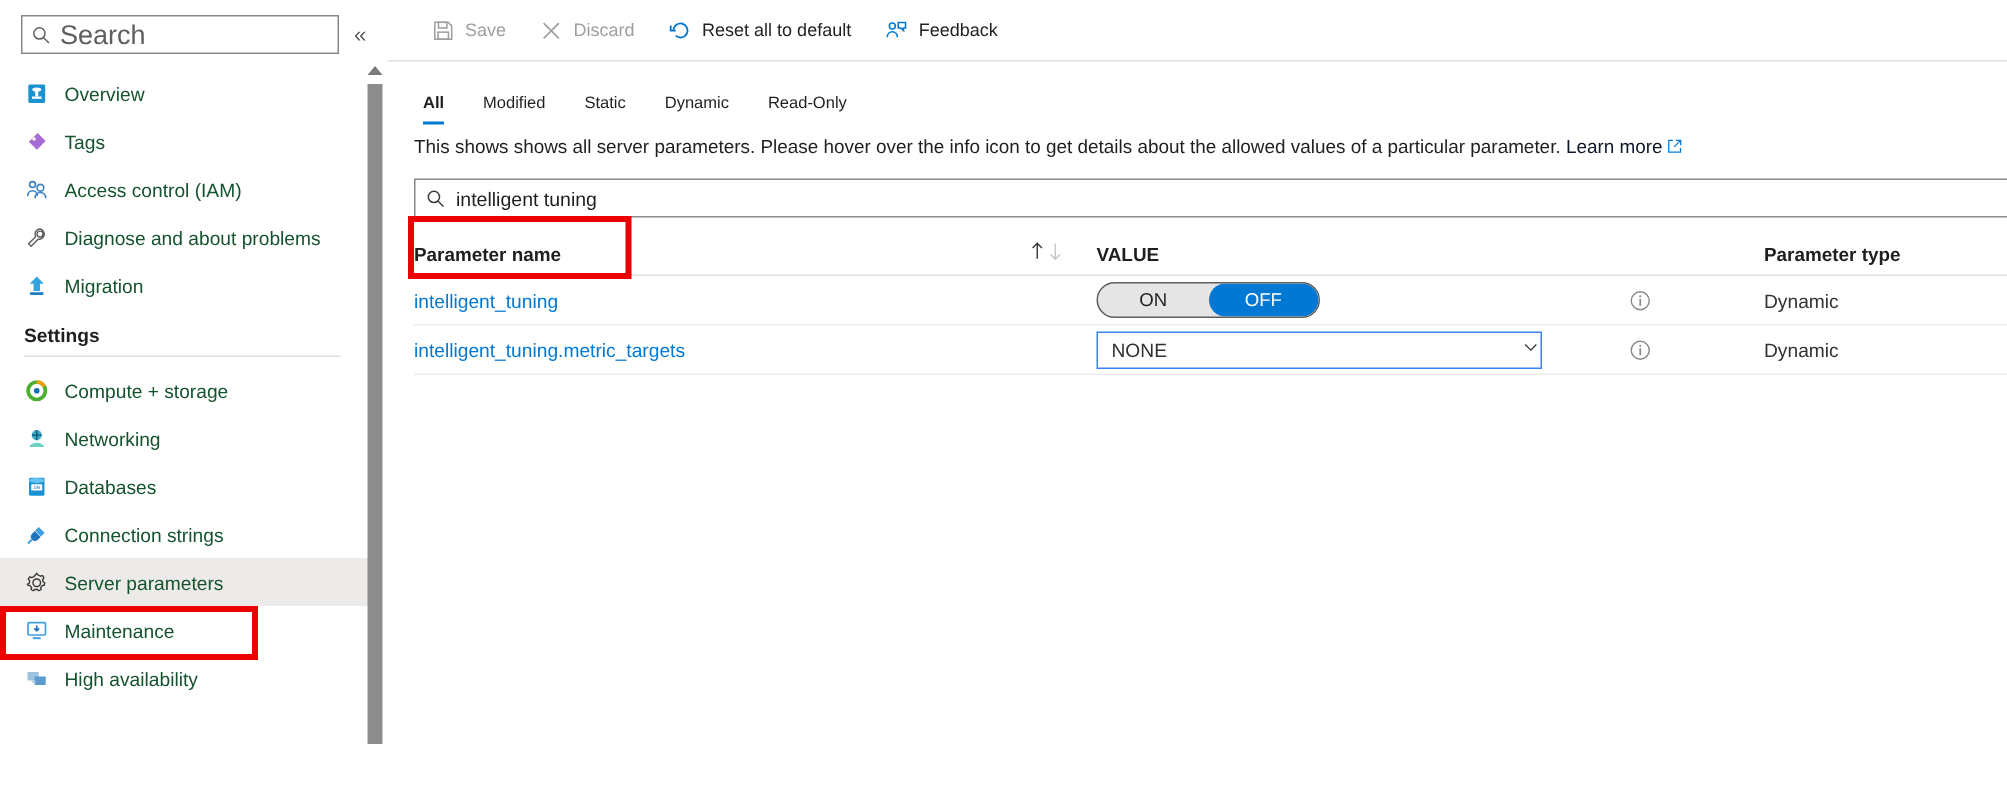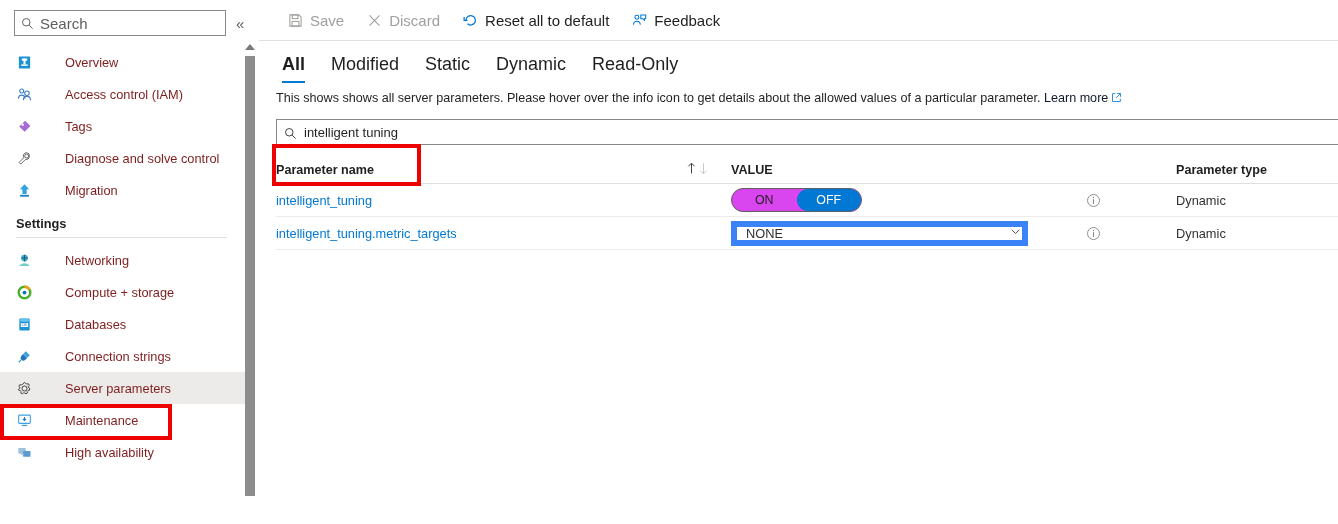--- a/index.html
+++ b/index.html
@@ -30,21 +30,21 @@
     height: 26px;
     border: 1px solid #8a8886;
     background: #fff;
     display: flex; align-items: center;
     padding: 0 6px;
     gap: 6px;
   }
   .search-box .mag { width: 13px; height: 13px; flex: 0 0 13px; position: relative; }
   .search-box .mag svg { display: block; }
   .search-placeholder {
-    font-size: 15px; color: #605e5c; line-height: 1;
+    font-size: 18px; color: #605e5c; line-height: 1;
   }
   .collapse-btn {
     margin-left: 10px;
     color: #605e5c;
     font-size: 15px;
     line-height: 1;
     cursor: pointer;
     user-select: none;
   }
 
@@ -56,21 +56,21 @@
     gap: 11px;
     cursor: pointer;
     position: relative;
   }
   .nav-item.selected { background: #edebe9; width: 247px; }
   .nav-item .ico {
     width: 16px; height: 16px; flex: 0 0 16px;
     display: flex; align-items: center; justify-content: center;
   }
   .nav-item .ico svg { display: block; }
-  .nav-label { font-size: 12.8px; color: #7f1d1d; white-space: nowrap; margin-left: 22px; }
+  .nav-label { font-size: 12.8px; color: #14532d; white-space: nowrap; }
 
   .nav-group-title {
     font-size: 12.8px; font-weight: bold; color: #201f1e;
     padding: 10px 0 6px 16px;
   }
   .nav-divider {
     border-bottom: 1px solid #e1dfdd;
     margin: 0 16px 6px 16px;
     width: 211px;
   }
@@ -98,38 +98,38 @@
   .toolbar {
     height: 41px;
     display: flex; align-items: center;
     gap: 0px;
     padding-left: 17px;
     border-bottom: 1px solid #e1dfdd;
   }
   .tb-btn {
     display: flex; align-items: center; gap: 7px;
     height: 28px; padding: 0 11px;
-    font-size: 15px;
+    font-size: 12px;
     cursor: pointer;
     color: #201f1e;
     white-space: nowrap;
   }
   .tb-btn.disabled { color: #a19f9d; cursor: default; }
   .tb-btn .ico { width: 16px; height: 16px; flex: 0 0 16px; display: flex; align-items: center; justify-content: center; }
   .tb-btn .ico svg { display: block; }
 
   .tabs {
     display: flex; align-items: flex-end;
     gap: 0;
     height: 42px;
     padding-left: 17px;
   }
   .tab {
     position: relative;
-    font-size: 18px;
+    font-size: 11px;
     color: #201f1e;
     padding: 0 13px 8px 13px;
     cursor: pointer;
     white-space: nowrap;
   }
   .tab:first-child { padding-left: 6px; }
   .tab.active { font-weight: bold; }
   .tab.active::after {
     content: ""; position: absolute;
     left: 5px; right: 12px; bottom: 0;
@@ -172,41 +172,41 @@
   .trow.head { height: 27px; border-bottom: 1px solid #e1dfdd; }
   .c-name { flex: 0 0 410px; font-size: 12.8px; }
   .c-sort { flex: 0 0 45px; display: flex; align-items: center; gap: 1px; }
   .c-value { flex: 0 0 345px; display: flex; align-items: center; }
   .c-info { flex: 0 0 100px; display: flex; align-items: center; padding-left: 10px; }
   .c-type { flex: 1 1 auto; font-size: 12.8px; }
   .head .c-name, .head .c-value, .head .c-type { font-weight: bold; color: #201f1e; font-size: 12.6px; }
   .link-cell { color: #0078d4; cursor: pointer; font-size: 12.8px; }
 
   .toggle {
-    width: 131px; height: 24px;
+    width: 149px; height: 24px;
     border: 1px solid #605e5c;
     border-radius: 12px;
     display: flex; align-items: center;
-    background: #d946ef;
+    background: #e5e5e5;
     overflow: hidden;
     cursor: pointer;
   }
   .toggle .opt {
     flex: 1 1 50%;
     height: 22px;
     display: flex; align-items: center; justify-content: center;
     font-size: 12.4px;
     color: #201f1e;
     border-radius: 11px;
   }
   .toggle .opt.on-state { background: #0078d4; color: #ffffff; text-align: right; }
 
   .select {
     width: 297px; height: 25px;
-    border: 6px solid #3b82f6;
+    border: 1px solid #3b82f6;
     background: #fff;
     display: flex; align-items: center; justify-content: space-between;
     padding: 0 0 0 9px;
     font-size: 12.8px;
     cursor: pointer;
   }
   .info-ico { width: 15px; height: 15px; }
   .info-ico svg { display: block; }
 
   
@@ -248,81 +248,81 @@
               <rect x="4.6" y="10" width="6.8" height="1.6" fill="#fff"></rect>
             </svg>
         </span>
         <span class="nav-label">Overview</span>
       </div>
 
 
       <div class="nav-item">
         <span class="ico">
           <svg width="15" height="15" viewBox="0 0 16 16">
+              <path d="M8.6 1.8 14.3 7.5 8.1 13.7 2.4 8z" fill="#a66bd4"></path>
+              <circle cx="6.1" cy="6" r="1.25" fill="#ffffff"></circle>
+            </svg>
+        </span>
+        <span class="nav-label">Tags</span>
+      </div>
+
+      <div class="nav-item">
+        <span class="ico">
+          <svg width="15" height="15" viewBox="0 0 16 16">
               <circle cx="5" cy="4.3" r="2.1" fill="none" stroke="#3b7fc4" stroke-width="1.15"></circle>
               <path d="M1.6 12.4c0-2.3 1.5-3.7 3.4-3.7s3.4 1.4 3.4 3.7" fill="none" stroke="#3b7fc4" stroke-width="1.15"></path>
               <circle cx="10.6" cy="6.6" r="2.4" fill="none" stroke="#3b7fc4" stroke-width="1.15"></circle>
               <path d="M6.8 14c0-2.5 1.7-4 3.8-4s3.8 1.5 3.8 4" fill="none" stroke="#3b7fc4" stroke-width="1.15"></path>
             </svg>
         </span>
         <span class="nav-label">Access control (IAM)</span>
       </div>
 
       <div class="nav-item">
         <span class="ico">
           <svg width="15" height="15" viewBox="0 0 16 16">
-              <path d="M8.6 1.8 14.3 7.5 8.1 13.7 2.4 8z" fill="#a66bd4"></path>
-              <circle cx="6.1" cy="6" r="1.25" fill="#ffffff"></circle>
-            </svg>
-        </span>
-        <span class="nav-label">Tags</span>
-      </div>
-
-      <div class="nav-item">
-        <span class="ico">
-          <svg width="15" height="15" viewBox="0 0 16 16">
               <path d="M10.3 1.8a3.6 3.6 0 0 0-3.1 5.4l-5 5 1.8 1.8 5-5a3.6 3.6 0 1 0 1.3-7.2zm0 1.5a2.1 2.1 0 1 1 0 4.2 2.1 2.1 0 0 1 0-4.2z" fill="none" stroke="#605e5c" stroke-width="1"></path>
             </svg>
         </span>
-        <span class="nav-label">Diagnose and solve control</span>
+        <span class="nav-label">Diagnose and about problems</span>
       </div>
 
       <div class="nav-item">
         <span class="ico">
           <svg width="15" height="15" viewBox="0 0 16 16">
               <path d="M8 1.4 13 6.6h-2.7v5.1H5.7V6.6H3z" fill="#31a3e0"></path>
               <rect x="3.3" y="12.6" width="9.4" height="2" fill="#1f7fc0"></rect>
             </svg>
         </span>
         <span class="nav-label">Migration</span>
       </div>
 
       <div class="nav-group-title">Settings</div>
       <div class="nav-divider"></div>
+
+      <div class="nav-item">
+        <span class="ico">
+          <svg width="15" height="15" viewBox="0 0 16 16">
+              <circle cx="8" cy="8" r="6.2" fill="none" stroke="#4caf2f" stroke-width="2.6"></circle>
+              <path d="M8 1.8a6.2 6.2 0 0 1 5.4 3.1" fill="none" stroke="#f2a104" stroke-width="2.6"></path>
+              <circle cx="8" cy="8" r="2" fill="#0b6fba"></circle>
+            </svg>
+        </span>
+        <span class="nav-label">Compute + storage</span>
+      </div>
 
       <div class="nav-item">
         <span class="ico">
           <svg width="15" height="15" viewBox="0 0 16 16">
               <circle cx="8" cy="5.4" r="3.6" fill="#3fa9c9"></circle>
               <path d="M4.6 5.4h6.8M8 1.8v7.2" stroke="#12536e" stroke-width="0.9"></path>
               <path d="M2.6 13.8c1-2 3-3 5.4-3s4.4 1 5.4 3z" fill="#6fd0c8"></path>
             </svg>
         </span>
         <span class="nav-label">Networking</span>
-      </div>
-
-      <div class="nav-item">
-        <span class="ico">
-          <svg width="15" height="15" viewBox="0 0 16 16">
-              <circle cx="8" cy="8" r="6.2" fill="none" stroke="#4caf2f" stroke-width="2.6"></circle>
-              <path d="M8 1.8a6.2 6.2 0 0 1 5.4 3.1" fill="none" stroke="#f2a104" stroke-width="2.6"></path>
-              <circle cx="8" cy="8" r="2" fill="#0b6fba"></circle>
-            </svg>
-        </span>
-        <span class="nav-label">Compute + storage</span>
       </div>
 
       <div class="nav-item">
         <span class="ico">
           <svg width="15" height="15" viewBox="0 0 16 16">
               <rect x="2.5" y="1.6" width="11" height="12.8" rx="1" fill="#1b93d3"></rect>
               <ellipse cx="8" cy="3.5" rx="5.5" ry="1.8" fill="#63c2ef"></ellipse>
               <rect x="4.1" y="6.3" width="7.8" height="4.4" rx="0.6" fill="#ffffff"></rect>
               <text x="8" y="9.8" font-size="3.4" fill="#1b6fc0" text-anchor="middle" font-family="sans-serif">DB</text>
             </svg>

